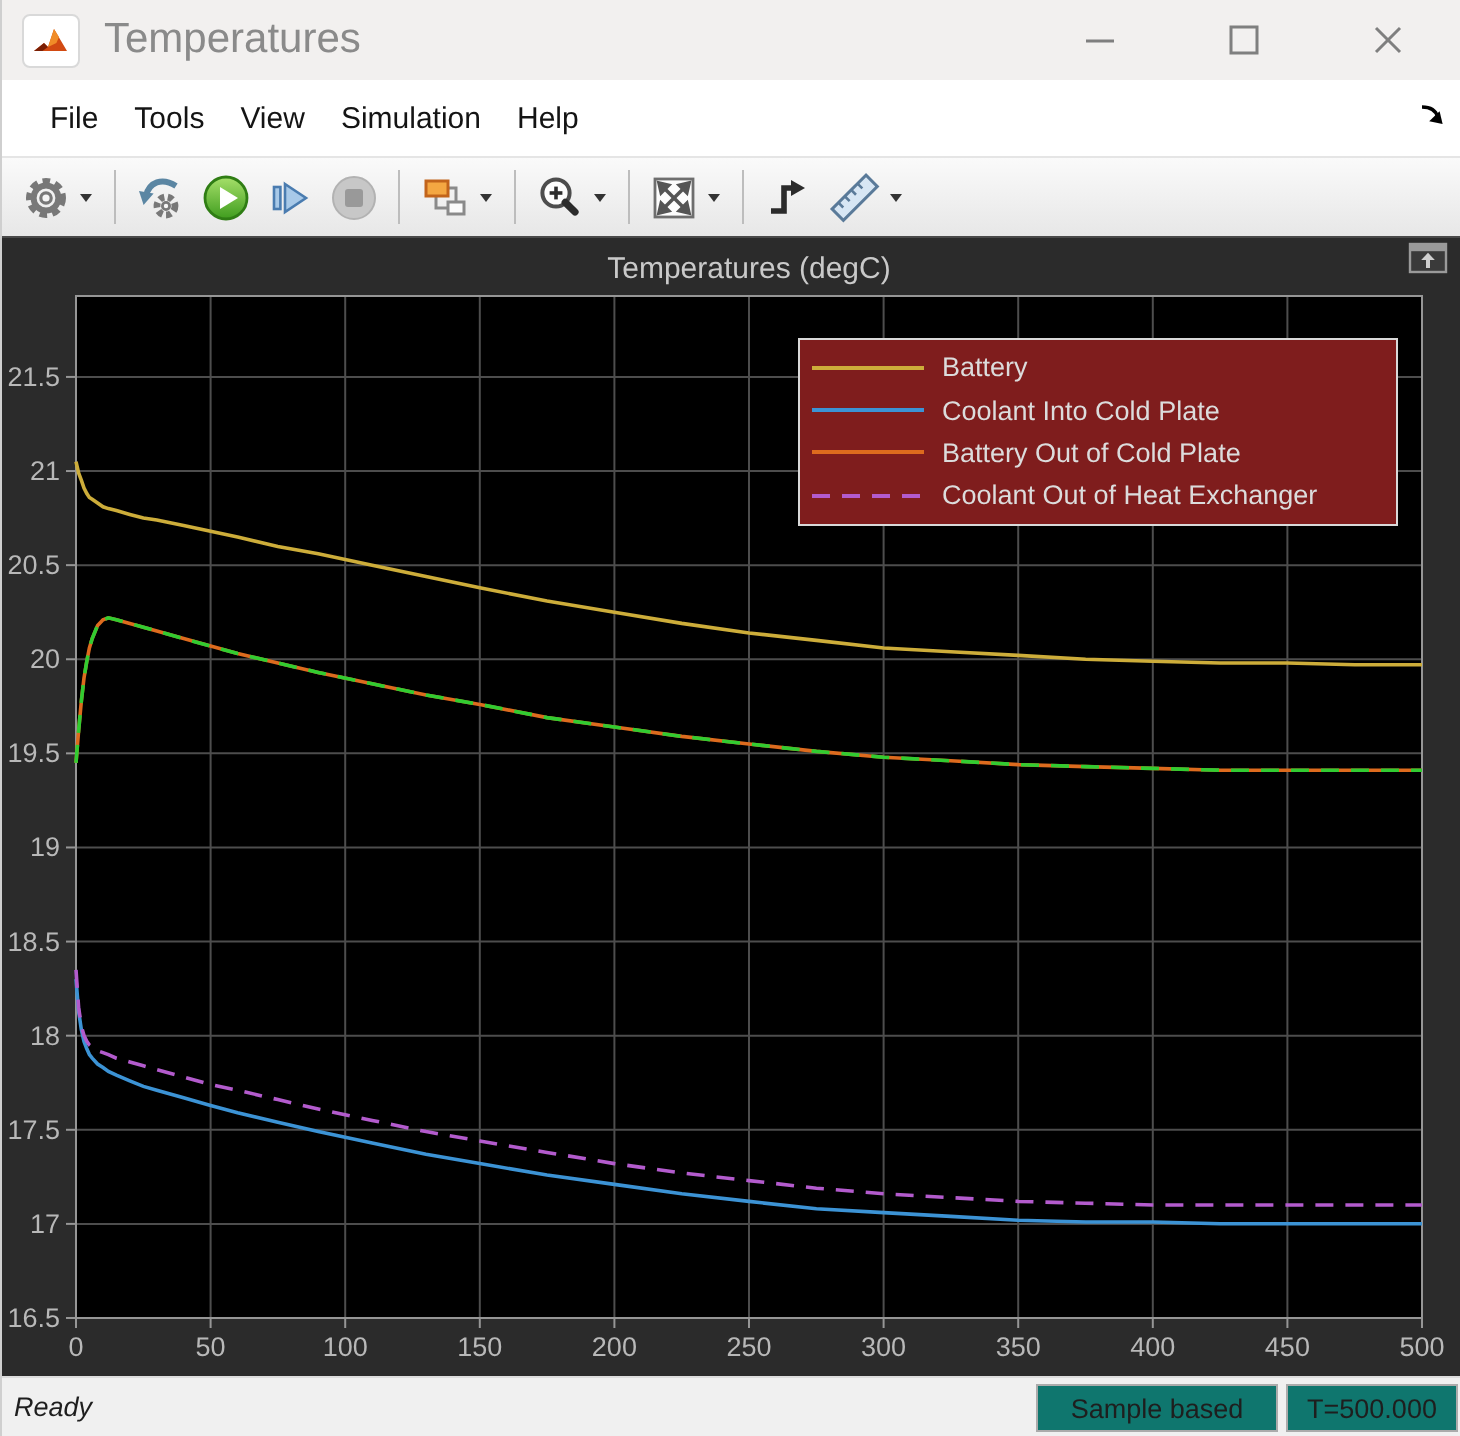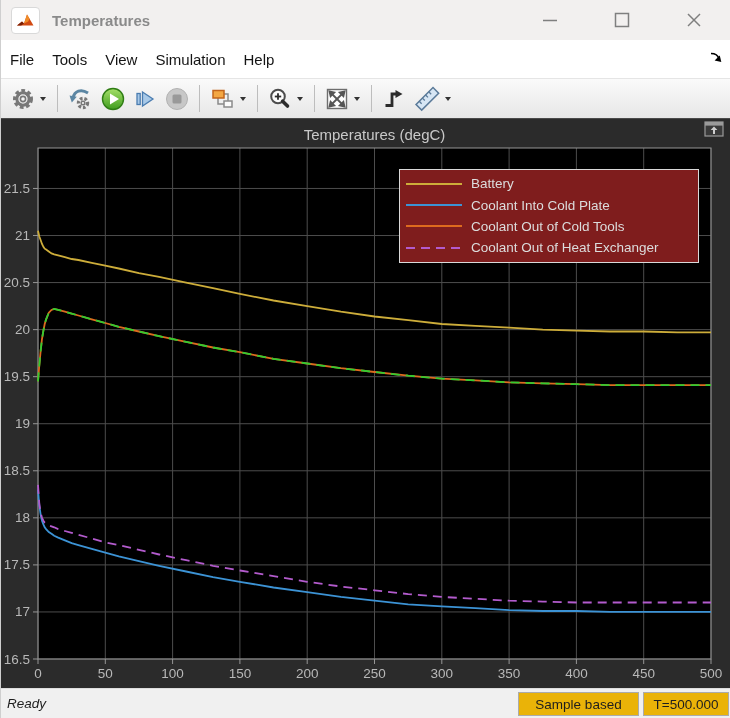--- a/index.html
+++ b/index.html
@@ -2,26 +2,26 @@
 <html><head>
 <meta charset="utf-8">
 <style>
   html,body{margin:0;padding:0;}
   body{font-family:"Liberation Sans",sans-serif; background:#ffffff;}
   .window{position:relative;width:730px;height:718px;overflow:hidden;background:#f2f0ef;box-sizing:border-box;border-left:1px solid #cfcfcf;}
 
   
   .titlebar{height:40px;background:#f2f0ef;display:flex;align-items:center;position:relative;}
   .app-icon{width:27px;height:25px;margin-left:10px;background:#ffffff;border:1px solid #d9d9d9;border-radius:4px;display:flex;align-items:center;justify-content:center;}
-  .title-text{margin-left:12px;color:#8a8a8a;font-size:15px;font-weight:bold;}
+  .title-text{margin-left:12px;color:#8a8a8a;font-size:21px;}
   .win-controls{position:absolute;right:0;top:0;height:40px;display:flex;}
   .win-btn{width:72px;height:40px;display:flex;align-items:center;justify-content:center;}
 
   
-  .menubar{height:38px;background:#ffffff;display:flex;align-items:center;padding-left:0;position:relative;}
+  .menubar{height:38px;background:#ffffff;display:flex;align-items:center;padding-left:15px;position:relative;}
   .menu-item{padding:0 9px;font-size:15px;color:#141414;}
   .dock-arrow{position:absolute;right:7px;top:10px;}
 
   
   .toolbar{height:40px;background:linear-gradient(#fafafa,#e7e7e7);border-top:1px solid #e5e5e5;display:flex;align-items:center;padding-left:4px;box-sizing:border-box;}
   .tb-group{display:flex;align-items:center;height:100%;padding:0 2px;}
   .tb-sep{width:1px;height:27px;background:#bdbdbd;margin:0 4px;}
   .tb-btn{height:32px;padding:0 3px;display:flex;align-items:center;border-radius:3px;}
   .caret{width:0;height:0;border-left:3.5px solid transparent;border-right:3.5px solid transparent;border-top:4px solid #333;margin:0 2px 0 4px;}
 
@@ -31,21 +31,21 @@
   .scope-title{position:absolute;left:37px;width:673px;top:7px;text-align:center;color:#c9c9c9;font-size:15px;}
   .expand-btn{position:absolute;top:2px;right:6px;width:20px;height:17px;}
   .legend{position:absolute;left:398px;top:50px;width:300px;background:#7f1d1d;border:1px solid #d9d9d9;box-sizing:border-box;padding:3px 0;}
   .legend-row{display:flex;align-items:center;height:21.4px;}
   .legend-row svg{margin-left:6px;flex:none;}
   .legend-label{color:#dcdcdc;font-size:13.5px;margin-left:9px;white-space:nowrap;}
 
   
   .statusbar{height:30px;background:#f0f0f0;border-top:1px solid #dddddd;position:relative;display:flex;align-items:center;font-size:13.5px;color:#1e1e1e;box-sizing:border-box;}
   .status-ready{margin-left:6px;font-style:italic;}
-  .status-panel{position:absolute;top:3px;height:24px;box-sizing:border-box;border:1px solid #ababab;display:flex;align-items:center;justify-content:center;background:#eab308;}
+  .status-panel{position:absolute;top:3px;height:24px;box-sizing:border-box;border:1px solid #ababab;display:flex;align-items:center;justify-content:center;background:#0f766e;}
   #panel-sample{left:517px;width:121px;}
   #panel-time{left:642px;width:86px;justify-content:center;}
 </style>
 </head>
 <body>
 
 <div class="window">
 
   <div class="titlebar">
     <div class="app-icon">
@@ -289,21 +289,21 @@
         <div class="legend-row">
           <svg width="56" height="6">
             <line x1="0" y1="3" x2="56" y2="3" stroke="#3C93D5" stroke-width="2"></line>
           </svg>
           <span class="legend-label">Coolant Into Cold Plate</span>
         </div>
         <div class="legend-row">
           <svg width="56" height="6">
             <line x1="0" y1="3" x2="56" y2="3" stroke="#DD6B1E" stroke-width="2"></line>
           </svg>
-          <span class="legend-label">Coolant Out of Cold Tools</span>
+          <span class="legend-label">Battery Out of Cold Plate</span>
         </div>
         <div class="legend-row">
           <svg width="56" height="6">
             <line x1="0" y1="3" x2="56" y2="3" stroke="#B35BCD" stroke-width="2" stroke-dasharray="9 6"></line>
           </svg>
           <span class="legend-label">Coolant Out of Heat Exchanger</span>
         </div>
       </div>
   </div>
 

